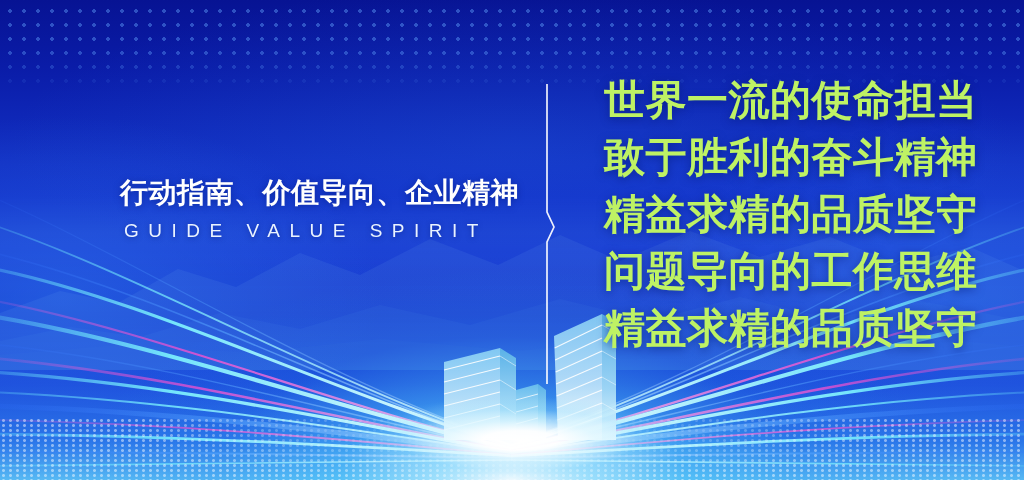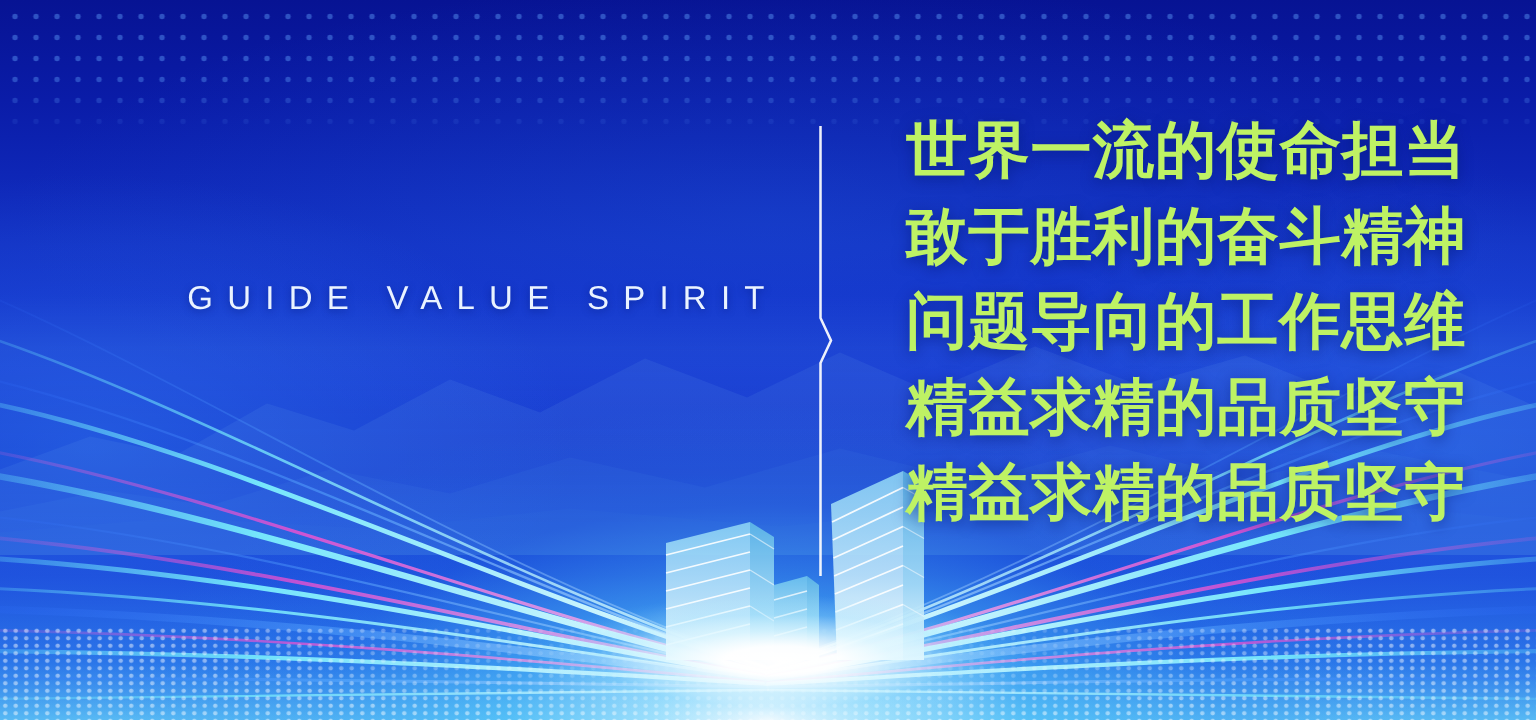--- a/index.html
+++ b/index.html
@@ -97,28 +97,27 @@
     font-size:28px;
     font-weight:bold;
     color:#ffffff;
     letter-spacing:.5px;
     line-height:1.2;
     white-space:nowrap;
     text-shadow:0 1px 6px rgba(0,26,120,.55);
   }
   .left-sub{
     margin:10px 0 0 4px;
-    font-size:22px;
+    font-size:19px;
     font-weight:400;
     color:#eaf3ff;
     letter-spacing:9.5px;
     line-height:1.2;
     white-space:nowrap;
     text-shadow:0 1px 5px rgba(0,26,120,.5);
-    text-align:center;
   }
 
   
   #right-text{
     position:absolute;left:604px;top:72px;width:400px;
   }
   .slogan-line{
     margin:0;
     font-size:41px;
     font-weight:bold;
@@ -313,24 +312,25 @@
 
   <div class="base-glow"></div>
 
   <div id="divider">
     <svg viewBox="0 0 14 300" preserveAspectRatio="none">
       <path d="M4,0 L4,128 L11,143 L4,158 L4,300" fill="none" stroke="#ffffff" stroke-width="1.7" opacity=".92" stroke-linejoin="miter" stroke-linecap="butt"></path>
     </svg>
   </div>
 
   <div id="left-text">
+    <div class="left-head">行动指南、价值导向、企业精神</div>
     <div class="left-sub">GUIDE VALUE SPIRIT</div>
   </div>
 
   <div id="right-text">
     <div class="slogan-line">世界一流的使命担当</div>
     <div class="slogan-line">敢于胜利的奋斗精神</div>
+    <div class="slogan-line">精益求精的品质坚守</div>
     <div class="slogan-line">问题导向的工作思维</div>
     <div class="slogan-line">精益求精的品质坚守</div>
-    <div class="slogan-line">精益求精的品质坚守</div>
   </div>
 
 </div>
 
 </body></html>

